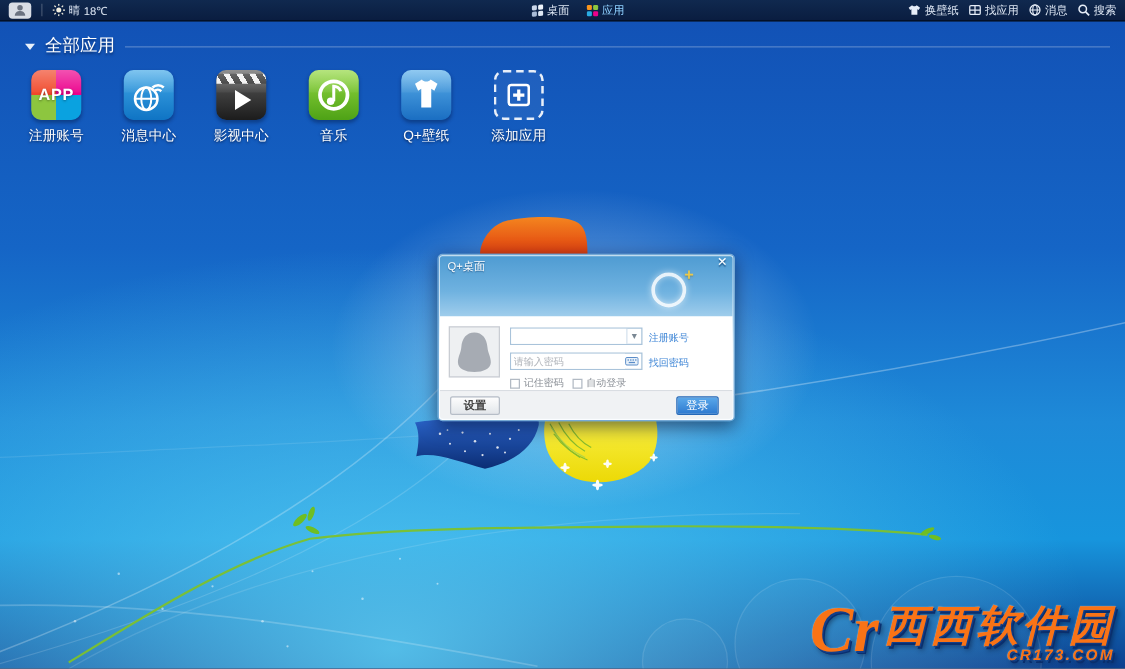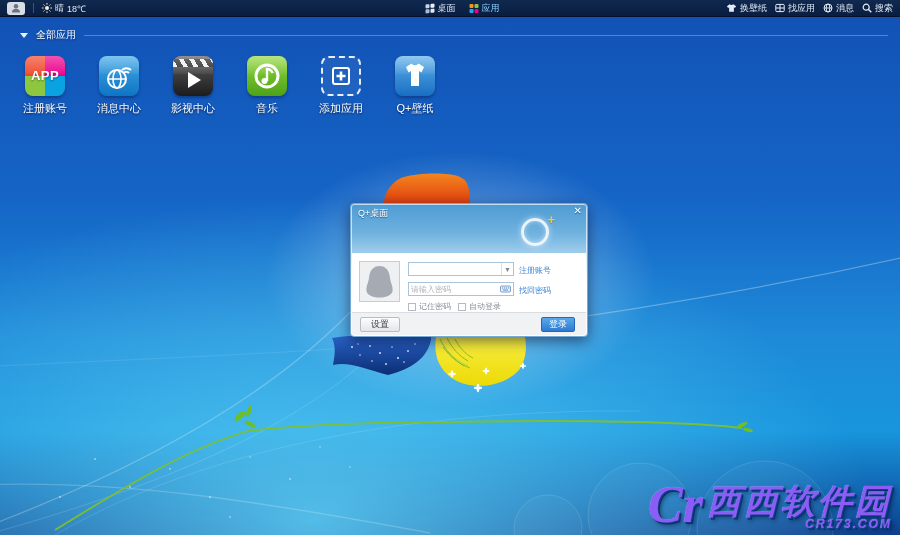--- a/index.html
+++ b/index.html
@@ -23,21 +23,21 @@
   .winflag { transform:skewY(-6deg); }
   .colorgrid span:nth-child(1){background:#f7941d;} .colorgrid span:nth-child(2){background:#8dc63f;}
   .colorgrid span:nth-child(3){background:#29abe2;} .colorgrid span:nth-child(4){background:#ec008c;}
 
   
   .desktop { position:relative; width:900px; height:518px; overflow:hidden; }
   .wallpaper { position:absolute; left:0; top:0; width:900px; height:518px; display:block; }
 
   
   .section-head { position:absolute; left:20px; right:12px; top:11px; display:flex; align-items:center; gap:8px;
-                  color:#fff; font-size:10px; z-index:10; text-shadow:0 1px 2px rgba(0,20,60,.6); }
+                  color:#fff; font-size:14px; z-index:10; text-shadow:0 1px 2px rgba(0,20,60,.6); }
   .tri-down { width:0; height:0; border-left:4px solid transparent; border-right:4px solid transparent; border-top:5px solid #e8f0fa; }
   .section-line { flex:1; height:1px; background:rgba(255,255,255,.28); }
   .app-grid { position:absolute; left:12px; top:39px; display:flex; z-index:10; }
   .app { width:66px; margin-right:8px; display:flex; flex-direction:column; align-items:center; cursor:pointer; }
   .app-ico { width:40px; height:40px; border-radius:8px; position:relative; overflow:hidden;
              box-shadow:0 2px 3px rgba(0,15,50,.35); }
   .app-ico .gloss { position:absolute; left:0; top:0; right:0; height:45%; background:linear-gradient(180deg,rgba(255,255,255,.32),rgba(255,255,255,.05)); }
   .app-label { margin-top:5px; font-size:11px; color:#fff; text-shadow:0 1px 2px rgba(0,20,60,.85); white-space:nowrap; }
   .ico-appcenter { background:conic-gradient(from 0deg at 50% 50%, #ec008c 0 90deg, #0aa2e0 90deg 180deg, #8dc63f 180deg 270deg, #f0482a 270deg 360deg); }
   .ico-appcenter .app-txt { position:absolute; left:0; right:0; top:12px; text-align:center; color:#fff; font-weight:bold; font-size:13px; text-shadow:0 1px 2px rgba(0,0,0,.4); letter-spacing:.5px; }
@@ -68,26 +68,26 @@
   .fld-user { top:9px; } .fld-pass { top:29px; }
   .combo-arrow { width:12px; height:12px; border-left:1px solid #d5e2ee; color:#7a8894; font-size:7px; display:flex; align-items:center; justify-content:center; cursor:pointer; }
   .kbd-ico { margin-right:2px; cursor:pointer; display:flex; }
   .dlg-link { position:absolute; left:167px; font-size:8px; color:#3f86d6; text-decoration:none; white-space:nowrap; cursor:pointer; }
   .lnk-reg { top:12px; } .lnk-rec { top:32px; }
   .chk-row { position:absolute; left:56px; top:48px; display:flex; gap:7px; font-size:8px; color:#8a8f96; }
   .chk { display:flex; align-items:center; gap:3px; cursor:pointer; }
   .chk-box { width:8px; height:8px; border:1px solid #b2bac4; background:#fff; }
   .dlg-foot { position:absolute; left:1px; right:1px; bottom:1px; height:23px; background:#f0f2f4; border-top:1px solid #d9dde2; border-radius:0 0 3px 3px; }
   .btn { position:absolute; top:4px; height:15px; font-size:9px; border-radius:2px; display:flex; align-items:center; justify-content:center; cursor:pointer; }
-  .btn-settings { left:8px; width:40px; background:linear-gradient(180deg,#fdfdfd,#e2e6ea); border:1px solid #b6bdc7; color:#444; }
+  .btn-settings { left:8px; width:40px; background:linear-gradient(180deg,#fdfdfd,#e2e6ea); border:1px solid #b6bdc7; color:#444;font-weight:bold; }
   .btn-login { right:11px; width:34px; background:linear-gradient(180deg,#5aa8ea,#2e7ad0); border:1px solid #2368b8; color:#fff; }
 
   
   .watermark { position:absolute; right:8px; bottom:2px; z-index:20; display:flex; align-items:flex-start; gap:4px;
-               color:#8b5cf6; font-style:italic; font-weight:bold;
+               color:#f97316; font-style:italic; font-weight:bold;
                text-shadow:1px 1px 0 #123f8a, 2px 2px 0 #0a2f6e, 3px 3px 4px rgba(0,0,20,.45), 0 0 1px #9fd8ff; }
   .wm-logo { font-family:"Liberation Serif", serif; font-size:52px; line-height:56px; }
   .wm-col { display:flex; flex-direction:column; align-items:flex-end; margin-top:6px; }
   .wm-name { font-size:34px; letter-spacing:3px; line-height:36px; }
   .wm-url { font-size:12px; letter-spacing:2px; margin-top:-2px; }
 </style>
 </head>
 <body>
 
 <div class="screen">
@@ -359,38 +359,38 @@
             <circle cx="20" cy="20" r="11" fill="none" stroke="#fff" stroke-width="3"></circle>
             <circle cx="17.5" cy="25" r="3" fill="#fff"></circle>
             <path d="M 20 25 L 20 13 C 22 13 25 14.5 25.5 17" fill="none" stroke="#fff" stroke-width="2.4"></path>
           </svg>
           <span class="gloss"></span>
         </div>
         <div class="app-label">音乐</div>
       </div>
 
       <div class="app">
+        <div class="app-ico ico-shirt">
+          <svg width="40" height="40" viewBox="0 0 40 40">
+            <path d="M 11 11 L 16.5 7.5 C 18 9.8 22 9.8 23.5 7.5 L 29 11 L 26.5 16.5 L 24 15 L 24 30 L 16 30 L 16 15 L 13.5 16.5 Z" fill="#fff"></path>
+          </svg>
+          <span class="gloss"></span>
+        </div>
+        <div class="app-label">Q+壁纸</div>
+      </div>
+
+      <div class="app">
         <div class="app-ico ico-add">
           <svg width="36" height="36" viewBox="0 0 36 36">
             <rect x="10" y="10" width="16" height="16" rx="2" fill="none" stroke="#fff" stroke-width="2"></rect>
             <line x1="18" y1="13.5" x2="18" y2="22.5" stroke="#fff" stroke-width="2.6"></line>
             <line x1="13.5" y1="18" x2="22.5" y2="18" stroke="#fff" stroke-width="2.6"></line>
           </svg>
         </div>
         <div class="app-label">添加应用</div>
-      </div>
-
-      <div class="app">
-        <div class="app-ico ico-shirt">
-          <svg width="40" height="40" viewBox="0 0 40 40">
-            <path d="M 11 11 L 16.5 7.5 C 18 9.8 22 9.8 23.5 7.5 L 29 11 L 26.5 16.5 L 24 15 L 24 30 L 16 30 L 16 15 L 13.5 16.5 Z" fill="#fff"></path>
-          </svg>
-          <span class="gloss"></span>
-        </div>
-        <div class="app-label">Q+壁纸</div>
       </div>
 
     </div>
 
     <div class="dlg">
       <span class="dlg-title">Q+桌面</span>
       <span class="dlg-close">✕</span>
       <span class="q-ring"></span>
       <span class="q-plus">+</span>
 

